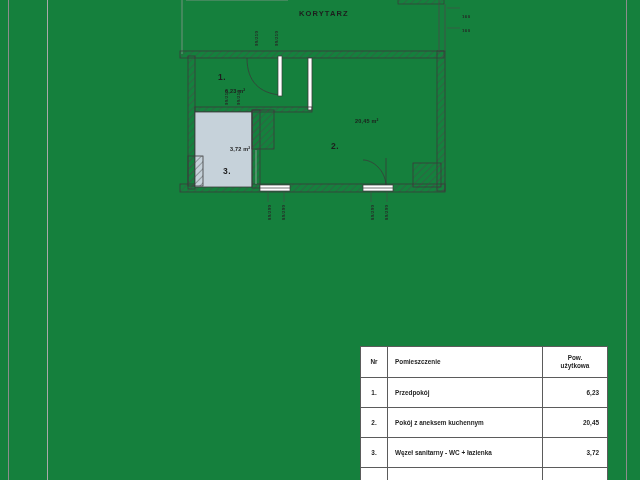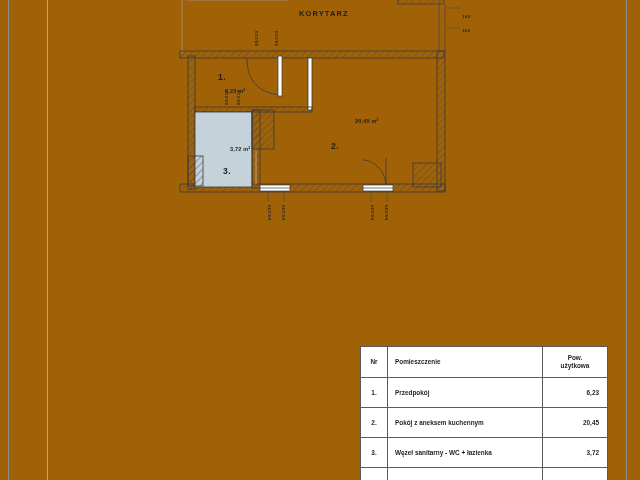--- a/index.html
+++ b/index.html
@@ -13,21 +13,21 @@
     position: relative;
     overflow: hidden;
     font-family: "Liberation Sans", sans-serif;
     color: #2b2b2b;
   }
 
   
   #page {
     position: absolute;
     inset: 0;
-    background: #a16207;
+    background: #15803d;
   }
   .margin-rule {
     position: absolute;
     top: 0;
     bottom: 0;
     width: 1px;
     background: #8d8d8d;
   }
   .margin-rule.r2 { background: #a9a9a9; }
   .margin-rule.right { background: #8d8d8d; }

